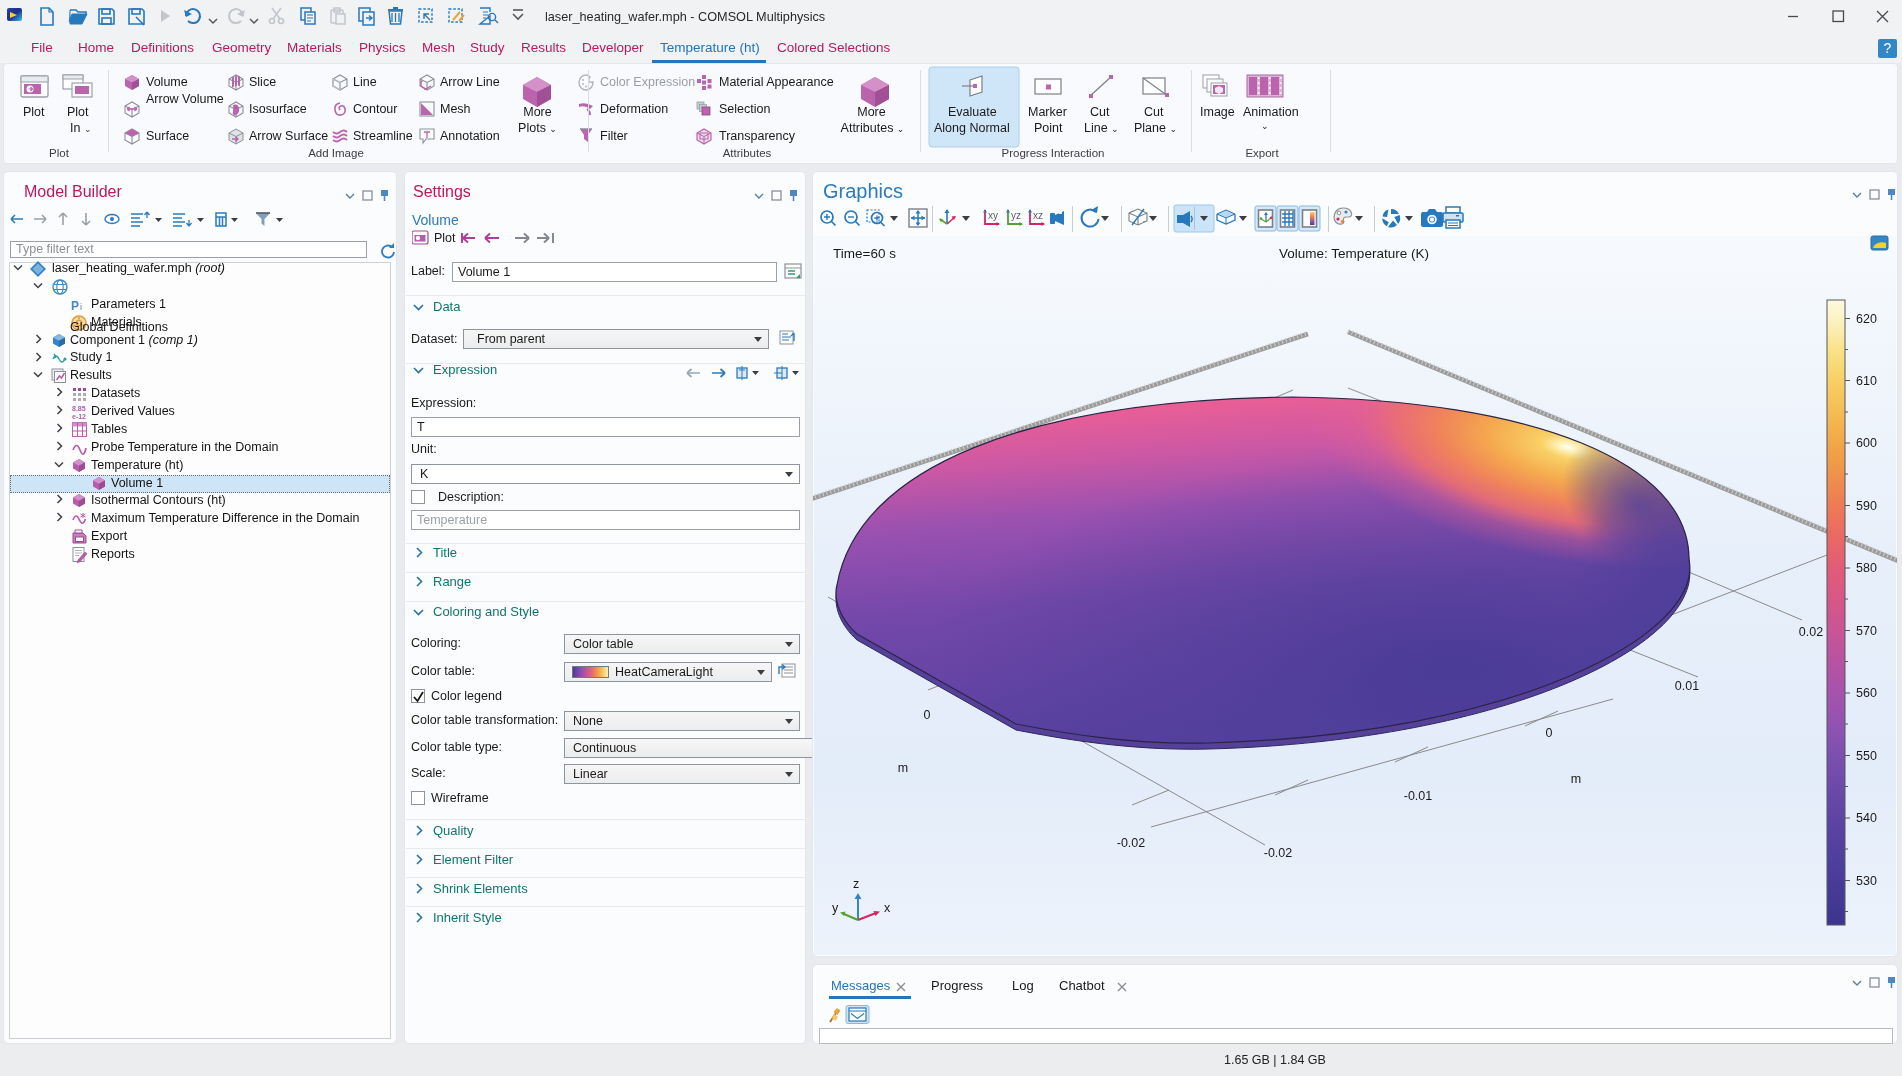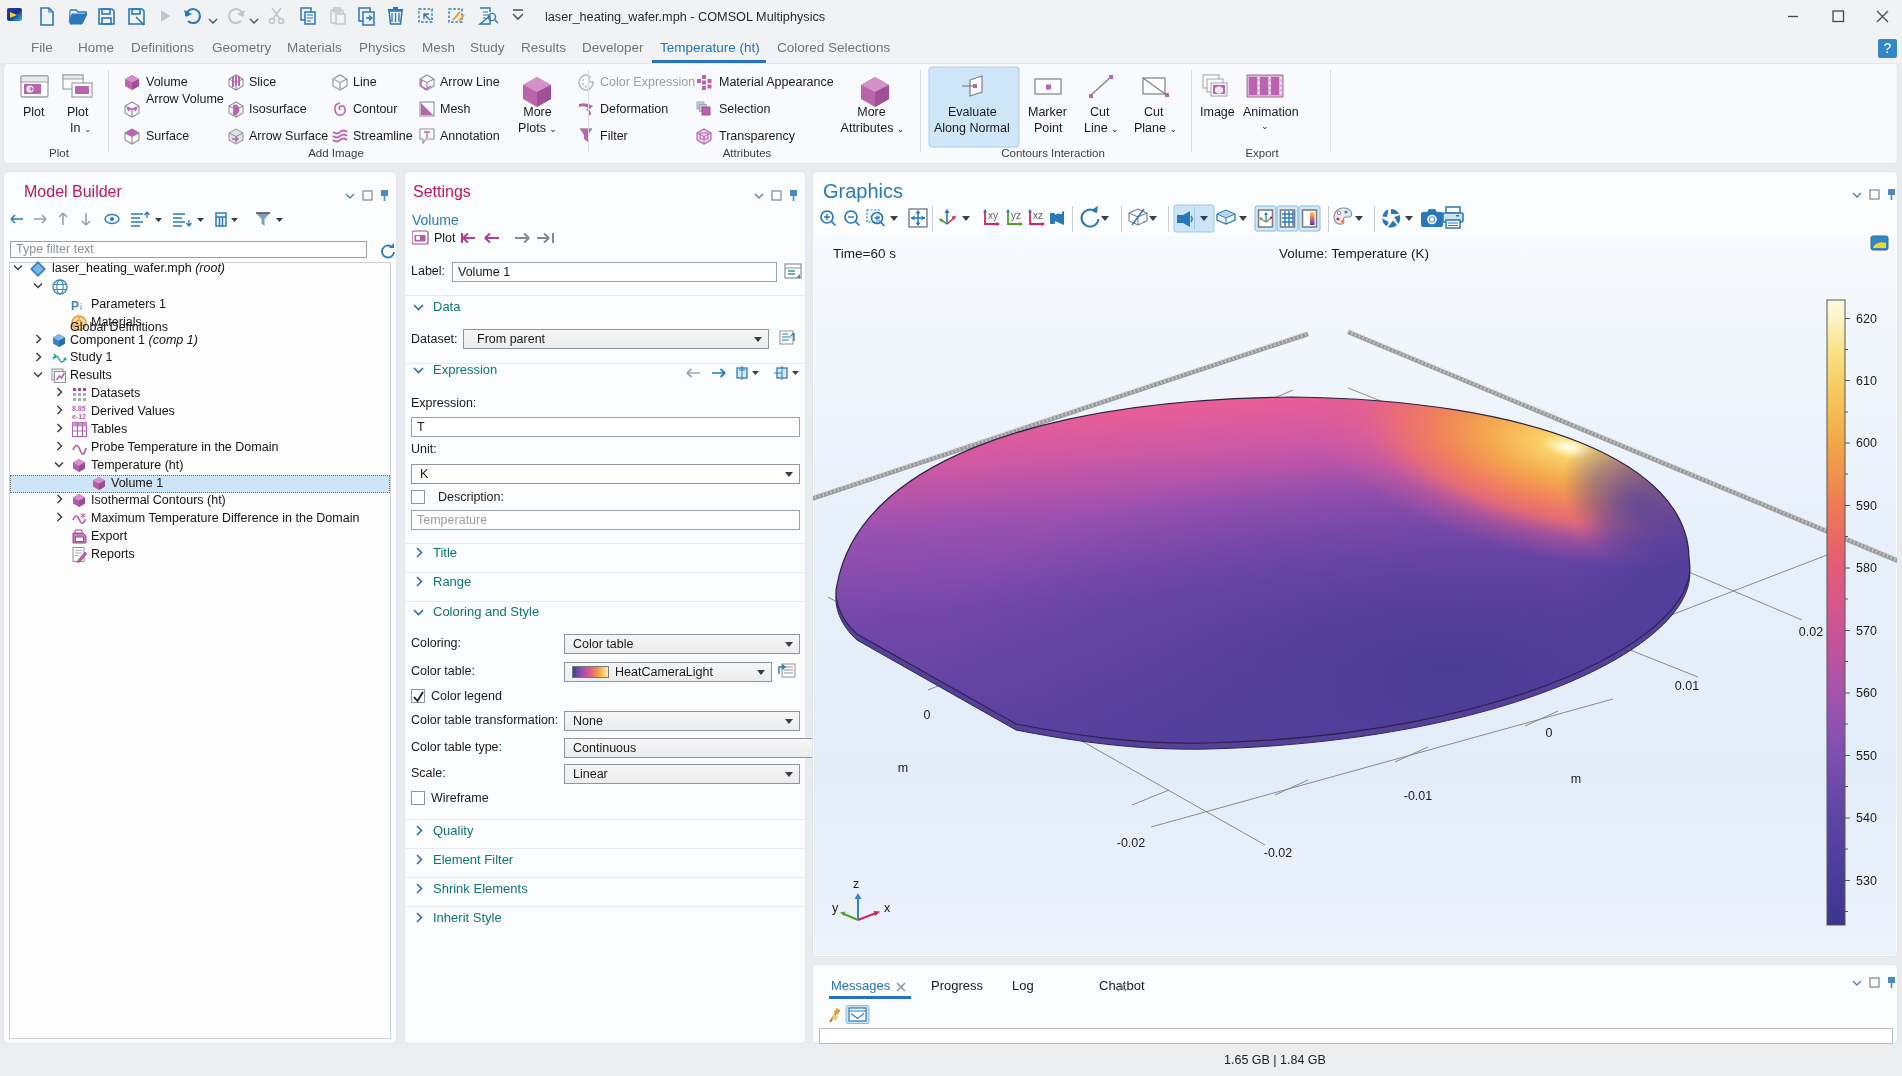--- a/index.html
+++ b/index.html
@@ -1,21 +1,21 @@
 <!DOCTYPE html>
 <html><head>
 <meta charset="utf-8">
 <style>
 * { margin:0; padding:0; box-sizing:border-box; }
 html,body { width:1902px; height:1076px; overflow:hidden; }
 body { font-family:"Liberation Sans", sans-serif; font-size:12.5px; color:#1a1a1a; background:#e9ebee; position:relative; }
 .abs { position:absolute; }
 #titlebar { left:0; top:0; width:1902px; height:33px; background:#f0f2f4; }
 #menubar { left:0; top:33px; width:1902px; height:30px; background:#f0f2f4; }
-.menuitem { position:absolute; top:0; height:30px; line-height:30px; font-size:13.5px; color:#737373; }
+.menuitem { position:absolute; top:0; height:30px; line-height:30px; font-size:13.5px; color:#be185d; }
 #ribbon { left:3px; top:63px; width:1895px; height:101px; background:#f9fafd; border:1px solid #e3e6eb; border-radius:4px; }
 .grouplabel { position:absolute; bottom:4px; font-size:11.5px; color:#3a3d42; text-align:center; }
 .rsep { position:absolute; top:6px; height:82px; width:1px; background:#d9dce1; }
 .rlabel { position:absolute; font-size:12.5px; color:#1a1a1a; white-space:nowrap; }
 .panel { position:absolute; background:#fbfcfe; border:1px solid #e2e5ea; border-radius:5px; }
 #mbpanel { left:3px; top:171px; width:394px; height:873px; }
 #setpanel { left:404px; top:171px; width:402px; height:873px; }
 #gfxpanel { left:812px; top:171px; width:1086px; height:786px; }
 #msgpanel { left:812px; top:964px; width:1086px; height:80px; }
 #statusbar { left:0; top:1044px; width:1902px; height:32px; background:#ebedee; }
@@ -347,21 +347,21 @@
  <div class="rlabel" style="left:1086px;top:41px;">Cut</div>
  <div class="rlabel" style="left:1080px;top:57px;">Line <span style="font-size:9px;">⌄</span></div>
  <div class="rlabel" style="left:1140px;top:41px;">Cut</div>
  <div class="rlabel" style="left:1130px;top:57px;">Plane <span style="font-size:9px;">⌄</span></div>
  <div class="rlabel" style="left:1196px;top:41px;">Image</div>
  <div class="rlabel" style="left:1239px;top:41px;">Animation</div>
  <div class="rlabel" style="left:1257px;top:57px;font-size:9px;">⌄</div>
  <div class="grouplabel" style="left:30px;width:50px;">Plot</div>
  <div class="grouplabel" style="left:302px;width:60px;">Add Image</div>
  <div class="grouplabel" style="left:708px;width:70px;">Attributes</div>
- <div class="grouplabel" style="left:989px;width:120px;">Contours Interaction</div>
+ <div class="grouplabel" style="left:989px;width:120px;">Progress Interaction</div>
  <div class="grouplabel" style="left:1233px;width:50px;">Export</div>
 </div>
 <div id="mbpanel" class="panel">
  <div class="ptitle" style="left:20px;top:11px;">Model Builder</div>
  <svg class="abs" style="left:340px;top:16px;" width="50" height="16" xmlns="http://www.w3.org/2000/svg">
   <path d="M2 6 l4 4 4 -4" fill="none" stroke="#5a7fa5" stroke-width="1.4"></path>
   <rect x="19" y="3" width="9" height="9" fill="none" stroke="#8a8f96" stroke-width="1.3"></rect>
   <rect x="37" y="2" width="7" height="6" fill="#4d88c0"></rect>
       <path d="M40.5 8 v5" stroke="#4d88c0" stroke-width="1.6"></path>
  </svg>
@@ -952,21 +952,21 @@
 </svg>
 </div>
 <div id="msgpanel" class="panel">
  <div class="lbl" style="left:18px;top:13px;color:#2574bc;font-size:13px;">Messages</div>
  <svg class="abs" style="left:82px;top:16px;" width="12" height="12" xmlns="http://www.w3.org/2000/svg">
       <path d="M2 2 l8 8 m0 -8 l-8 8" stroke="#8a8f96" stroke-width="1.4"></path>
     </svg>
  <div class="abs" style="left:16px;top:31px;width:82px;height:3px;background:#2574bc;"></div>
  <div class="lbl" style="left:118px;top:13px;font-size:13px;">Progress</div>
  <div class="lbl" style="left:199px;top:13px;font-size:13px;text-align:right;">Log</div>
- <div class="lbl" style="left:246px;top:13px;font-size:13px;margin-left:40px;">Chatbot</div>
+ <div class="lbl" style="left:246px;top:13px;font-size:13px;">Chatbot</div>
  <svg class="abs" style="left:303px;top:16px;" width="12" height="12" xmlns="http://www.w3.org/2000/svg">
       <path d="M2 2 l8 8 m0 -8 l-8 8" stroke="#8a8f96" stroke-width="1.4"></path>
     </svg>
  <svg class="abs" style="left:1038px;top:12px;" width="50" height="14" xmlns="http://www.w3.org/2000/svg">
   <path d="M2 4 l4 4 4 -4" fill="none" stroke="#5a7fa5" stroke-width="1.4"></path>
   <rect x="19" y="1" width="9" height="9" fill="none" stroke="#8a8f96" stroke-width="1.3"></rect>
   <rect x="37" y="0" width="7" height="6" fill="#4d88c0"></rect>
       <path d="M40.5 6 v5" stroke="#4d88c0" stroke-width="1.6"></path>
  </svg>
  <svg class="abs" style="left:14px;top:40px;" width="50 " height="19" xmlns="http://www.w3.org/2000/svg">

